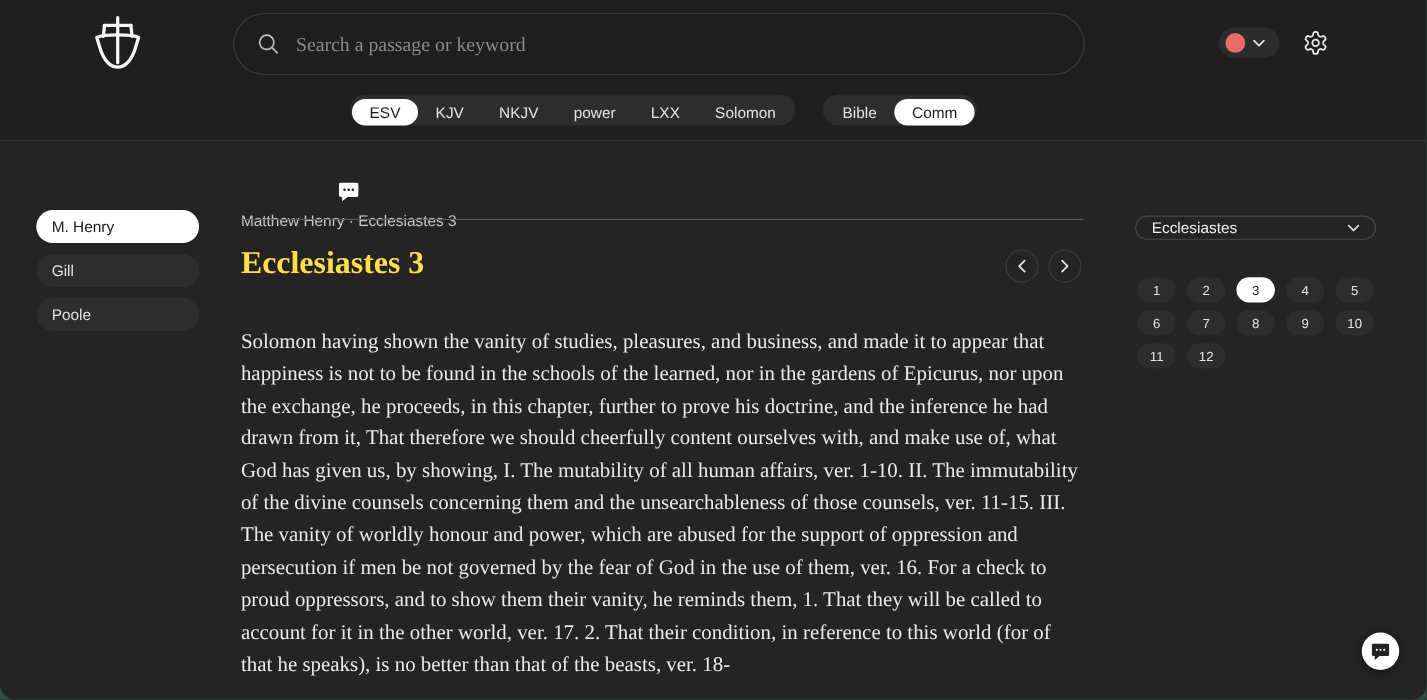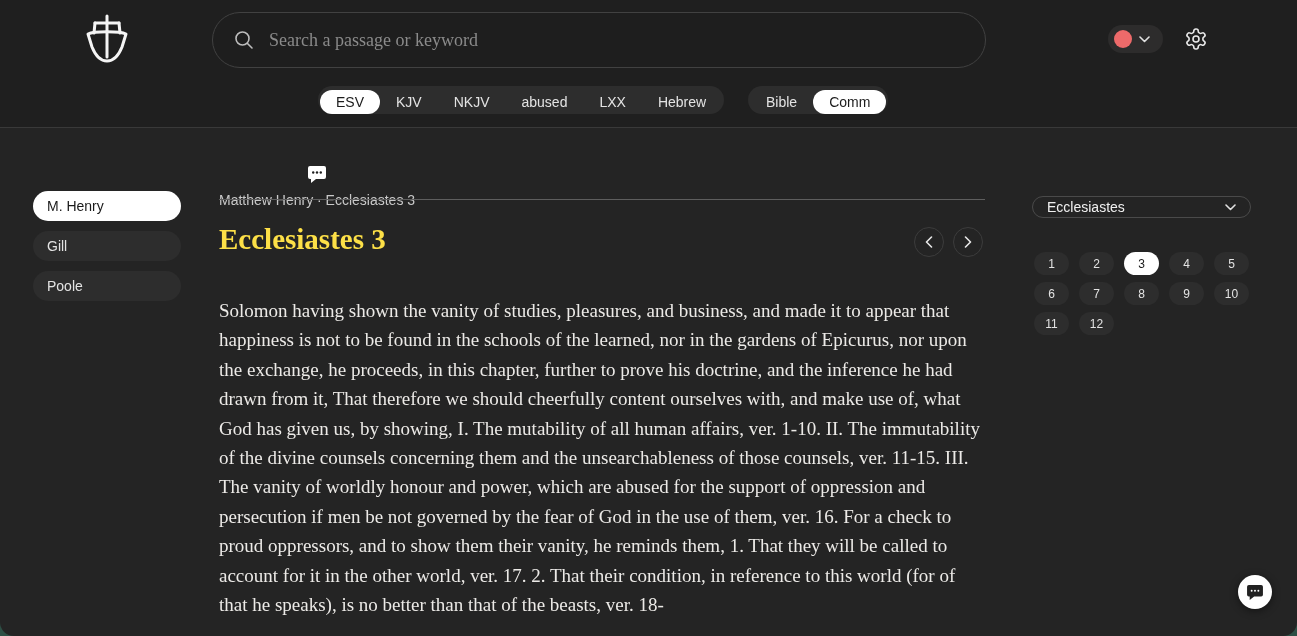--- a/index.html
+++ b/index.html
@@ -132,23 +132,23 @@
         <circle cx="9.5" cy="9.5" r="6.5"></circle>
         <line x1="14.5" y1="14.5" x2="19" y2="19"></line>
       </svg>
       <input type="text" placeholder="Search a passage or keyword" style="">
     </div>
 
     <div class="pill-group translations">
       <div class="tab selected">ESV</div>
       <div class="tab">KJV</div>
       <div class="tab">NKJV</div>
-      <div class="tab">abused</div>
+      <div class="tab">power</div>
       <div class="tab">LXX</div>
-      <div class="tab">Hebrew</div>
+      <div class="tab">Solomon</div>
     </div>
 
     <div class="pill-group mode-toggle">
       <div class="tab">Bible</div>
       <div class="tab selected">Comm</div>
     </div>
 
     <div class="profile-pill">
       <span class="profile-dot"></span>
       <svg width="11" height="7" viewBox="0 0 11 7" fill="none" stroke="#e0e0e0" stroke-width="1.6" stroke-linecap="round" stroke-linejoin="round">

